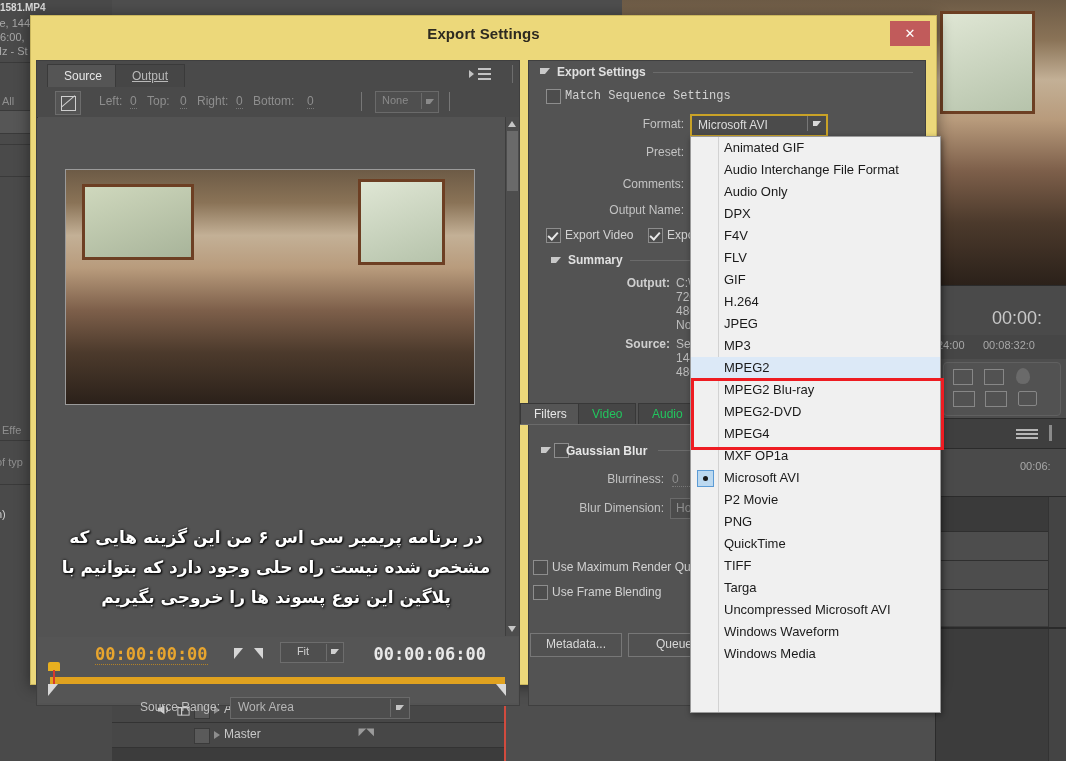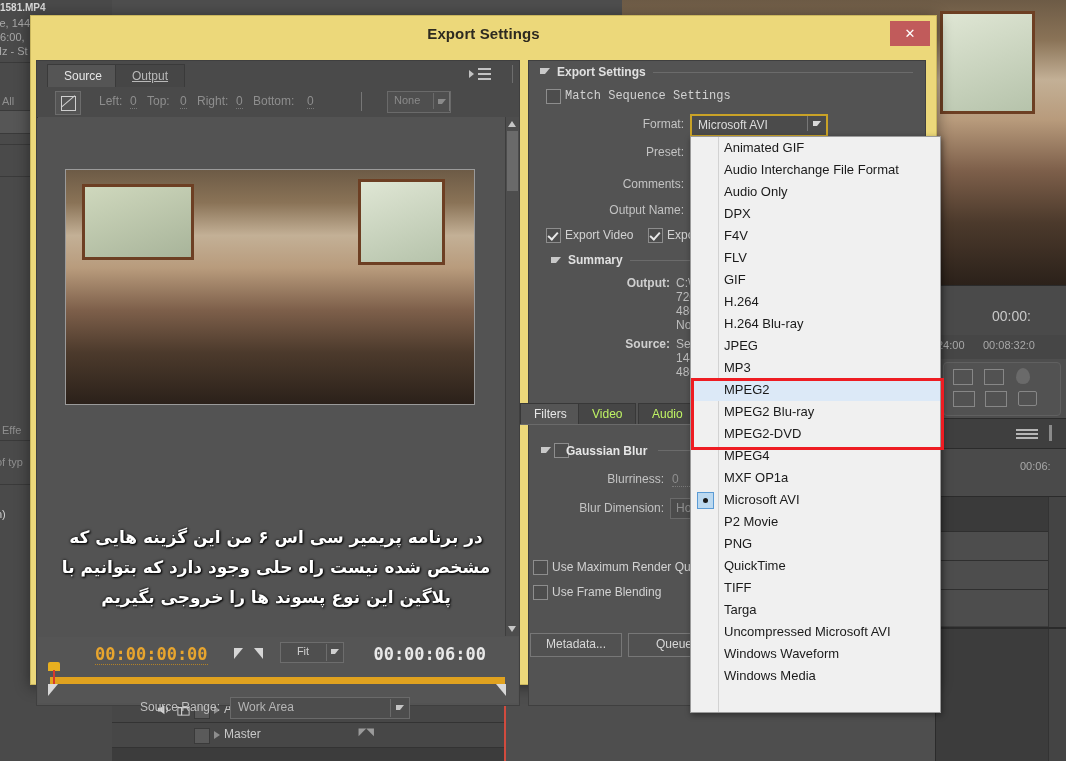--- a/index.html
+++ b/index.html
@@ -80,21 +80,21 @@
   #panelmenu .tri{position:absolute;left:0;top:3px;width:0;height:0;border-left:5px solid #c2c2c2;border-top:4px solid transparent;border-bottom:4px solid transparent;}
 
   
   #croptools{position:absolute;left:0;top:26px;width:482px;height:30px;background:#4a4a4a;border-bottom:1px solid #343434;}
   #cropbtn{position:absolute;left:18px;top:4px;width:24px;height:22px;background:#545454;border:1px solid #6c6c6c;}
   #cropbtn .g{position:absolute;left:5px;top:4px;width:13px;height:13px;border:1px solid #cfcfcf;}
   #cropbtn .s1{position:absolute;left:3px;top:9px;width:18px;height:1px;background:#cfcfcf;transform:rotate(-40deg);}
   .croplbl{position:absolute;top:7px;font-size:12px;color:#8e8e8e;}
   .cropval{position:absolute;top:7px;font-size:12px;color:#8e8e8e;border-bottom:1px dotted #7a7a7a;}
   #cropsep1{position:absolute;left:324px;top:5px;width:1px;height:19px;background:#777;}
-  #cropsel{position:absolute;left:338px;top:4px;width:62px;height:20px;background:#4f4f4f;border:1px solid #6a6a6a;margin-left:12px;}
+  #cropsel{position:absolute;left:338px;top:4px;width:62px;height:20px;background:#4f4f4f;border:1px solid #6a6a6a;}
   #cropsel .t{position:absolute;left:6px;top:2px;font-size:11px;color:#8a8a8a;}
   #cropsel .ar{position:absolute;right:4px;top:7px;width:0;height:0;border-left:4px solid #8a8a8a;border-right:4px solid transparent;border-top:5px solid #8a8a8a;}
   #cropsep2{position:absolute;left:412px;top:5px;width:1px;height:19px;background:#777;}
 
   
   #srcview{position:absolute;left:1px;top:56px;width:468px;height:519px;background:#535353;}
   #preview{position:absolute;left:27px;top:52px;width:408px;height:234px;border:1px solid #9a9a9a;}
   #srcscroll{position:absolute;right:0;top:56px;width:13px;height:519px;background:#4d4d4d;border-left:1px solid #3e3e3e;}
 
   
@@ -141,21 +141,21 @@
   #fmt-combo{position:absolute;left:690px;top:114px;width:134px;height:19px;background:#4b4b4b;border:2px solid #c9a227;}
   #fmt-combo .t{position:absolute;left:6px;top:2px;font-size:12px;color:#dcdcdc;}
   #fmt-combo .sp{position:absolute;right:18px;top:0;width:1px;height:15px;background:#777;}
   #fmt-combo .ar{position:absolute;right:5px;top:5px;width:0;height:0;border-left:4px solid #d9d9d9;border-right:4px solid transparent;border-top:5px solid #d9d9d9;}
 
   .sum-key{position:absolute;font-size:12px;font-weight:bold;color:#cfcfcf;text-align:right;}
   .sum-val{position:absolute;font-size:12px;color:#bdbdbd;white-space:nowrap;}
 
   
   #ftabs{position:absolute;left:520px;top:403px;width:185px;height:22px;}
-  .ftab{position:absolute;top:0;height:21px;line-height:21px;padding:0 13px;font-size:12px;color:#bef264;background:#464646;border:1px solid #383838;border-bottom:none;}
+  .ftab{position:absolute;top:0;height:21px;line-height:21px;padding:0 13px;font-size:12px;color:#22c55e;background:#464646;border:1px solid #383838;border-bottom:none;}
   .ftab.active{background:#555;color:#e8e8e8;}
 
   #gbhdr{position:absolute;left:566px;top:444px;font-size:12px;font-weight:bold;color:#e6e6e6;}
 
   .btn{
     position:absolute;height:22px;line-height:21px;text-align:center;
     background:#515151;border:1px solid #777;color:#d8d8d8;font-size:12px;
   }
 
   
@@ -186,21 +186,21 @@
   }
 </style>
 </head>
 <body>
 
 <div id="bg-app">
 
   <div class="vidscene abs" style="left:622px;top:0;width:444px;height:285px;"></div>
 
   <div class="bg-panel abs" style="left:935px;top:285px;width:131px;height:58px;background:#4a4a4a;">
-    <span class="bg-text" style="left:56px;top:22px;font-size:14px;color:#c8c8c8;">00:00:</span>
+    <span class="bg-text" style="left:56px;top:22px;font-size:18px;color:#c8c8c8;">00:00:</span>
   </div>
 
   <div class="bg-panel abs" style="left:935px;top:335px;width:131px;height:24px;background:#464646;border:none;">
     <span class="bg-text" style="left:2px;top:4px;">24:00</span>
     <span class="bg-text" style="left:48px;top:4px;">00:08:32:0</span>
   </div>
 
   <div class="bg-panel abs" style="left:943px;top:362px;width:116px;height:52px;background:#525252;border:1px solid #606060;border-radius:4px;">
     <span class="abs" style="left:9px;top:6px;width:18px;height:14px;border:1px solid #878787;"></span>
     <span class="abs" style="left:40px;top:6px;width:18px;height:14px;border:1px solid #878787;"></span>
@@ -453,21 +453,20 @@
   <div id="fmt-gutter"></div>
   <div id="fmt-items">
       <div class="fmt-item"><span>Animated GIF</span></div>
       <div class="fmt-item"><span>Audio Interchange File Format</span></div>
       <div class="fmt-item"><span>Audio Only</span></div>
       <div class="fmt-item"><span>DPX</span></div>
       <div class="fmt-item"><span>F4V</span></div>
       <div class="fmt-item"><span>FLV</span></div>
       <div class="fmt-item"><span>GIF</span></div>
       <div class="fmt-item"><span>H.264</span></div>
-      <div class="fmt-item"><span>H.264 Blu-ray</span></div>
       <div class="fmt-item"><span>JPEG</span></div>
       <div class="fmt-item"><span>MP3</span></div>
       <div class="fmt-item sel"><span>MPEG2</span></div>
       <div class="fmt-item"><span>MPEG2 Blu-ray</span></div>
       <div class="fmt-item"><span>MPEG2-DVD</span></div>
       <div class="fmt-item"><span>MPEG4</span></div>
       <div class="fmt-item"><span>MXF OP1a</span></div>
       <div class="fmt-item"><span class="radio"></span><span>Microsoft AVI</span></div>
       <div class="fmt-item"><span>P2 Movie</span></div>
       <div class="fmt-item"><span>PNG</span></div>

